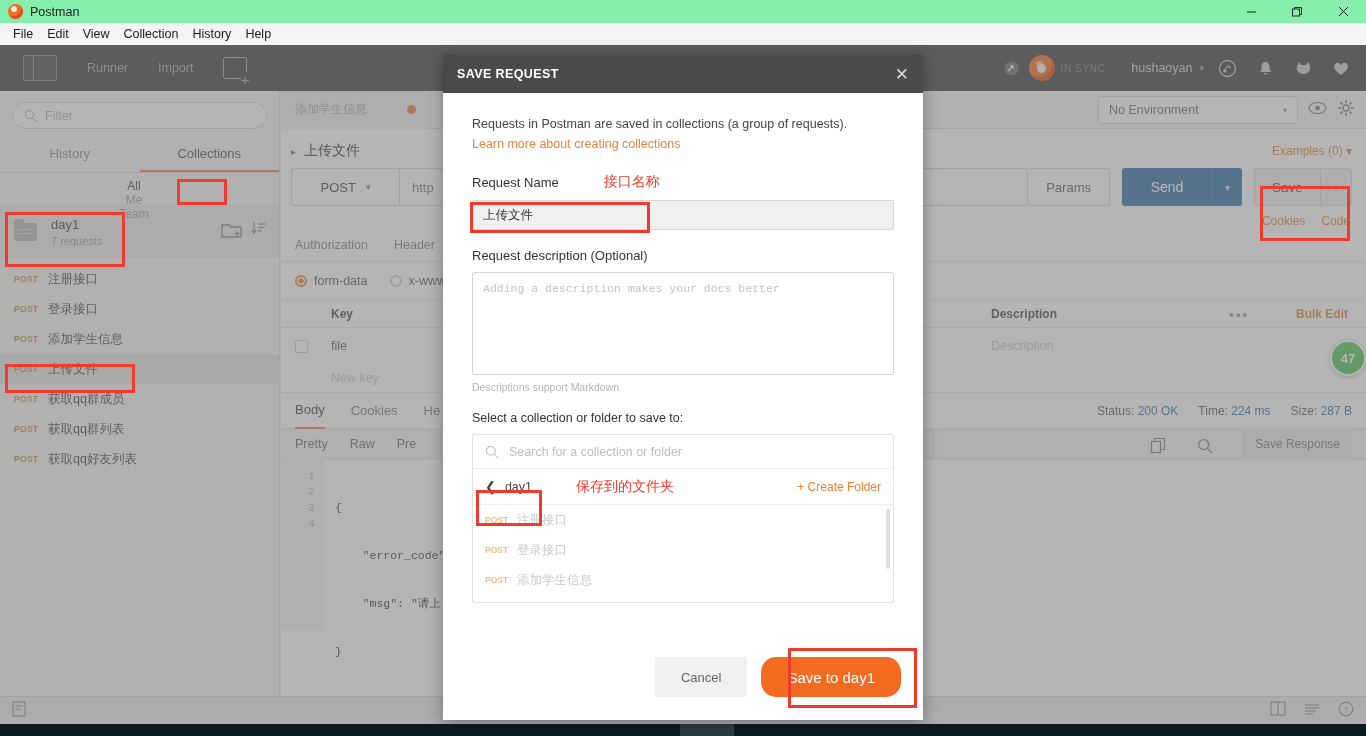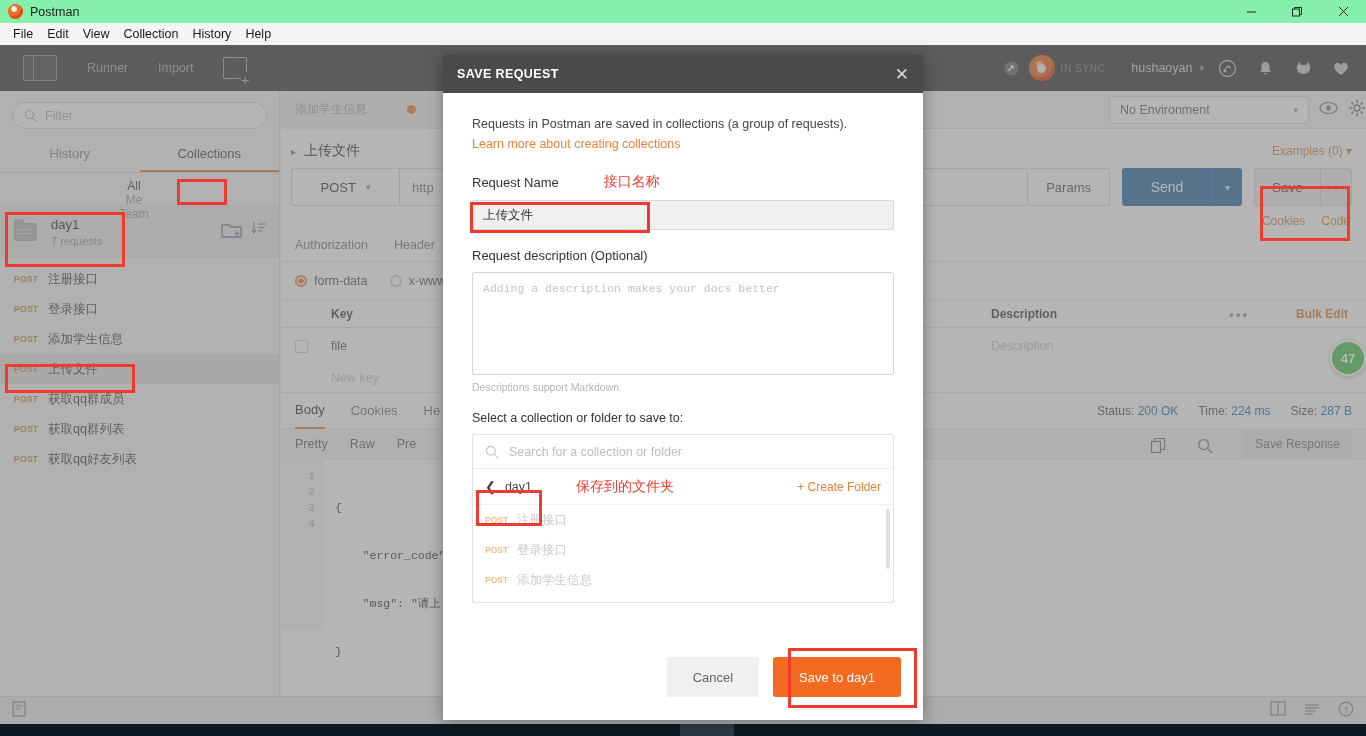--- a/index.html
+++ b/index.html
@@ -310,22 +310,22 @@
   .modal-foot {
     position: absolute; left: 0; bottom: 0; width: 480px; height: 86px;
     display: flex; align-items: center; justify-content: flex-end; padding-right: 22px; gap: 0;
     background: #fff;
   }
   .btn-cancel {
     height: 40px; padding: 0 26px; background: #f0f0f0; color: #666; font-size: 13px;
     display: flex; align-items: center; justify-content: center; border-radius: 2px;
   }
   .btn-save {
-    height: 40px; padding: 0 26px; background: #f26b21; color: #fff; font-size: 13px;
-    display: flex; align-items: center; justify-content: center; border-radius: 3px; margin-left: 14px;
+    height: 40px; padding: 0 26px; background: #f26b21; color: #fff; font-size: 15px;
+    display: flex; align-items: center; justify-content: center; border-radius: 15px; margin-left: 14px;
   }
 
   
   .rbox { position: absolute; border: 3px solid #ef3b2d; pointer-events: none; }
 </style>
 </head>
 <body>
 
 <div id="app">
 
@@ -491,21 +491,21 @@
       </div>
     </div>
   </div>
 
   <div class="mainpane">
     <div class="tabstrip">
       <div class="req-tab">
         <span>添加学生信息</span>
         <span class="dot"></span>
       </div>
-      <div style="margin-left:auto; display:flex; align-items:center; gap:10px; padding-right:0;">
+      <div style="margin-left:auto; display:flex; align-items:center; gap:10px; padding-right:11px;">
         <div style="display:flex;align-items:center;width:200px;height:28px;border:1px solid #d8d8d8;border-radius:3px;padding:0 10px;font-size:12.5px;color:#666;background:#fff;">
           <span>No Environment</span>
           <span style="margin-left:auto;color:#9a9a9a;font-size:9px;">▾</span>
         </div>
         <span>
           <svg width="19" height="14" viewBox="0 0 19 14">
               <ellipse cx="9.5" cy="7" rx="8.5" ry="5.5" fill="none" stroke="#7a7a7a" stroke-width="1.2"></ellipse>
               <circle cx="9.5" cy="7" r="2.4" fill="#7a7a7a"></circle>
             </svg>
         </span>

